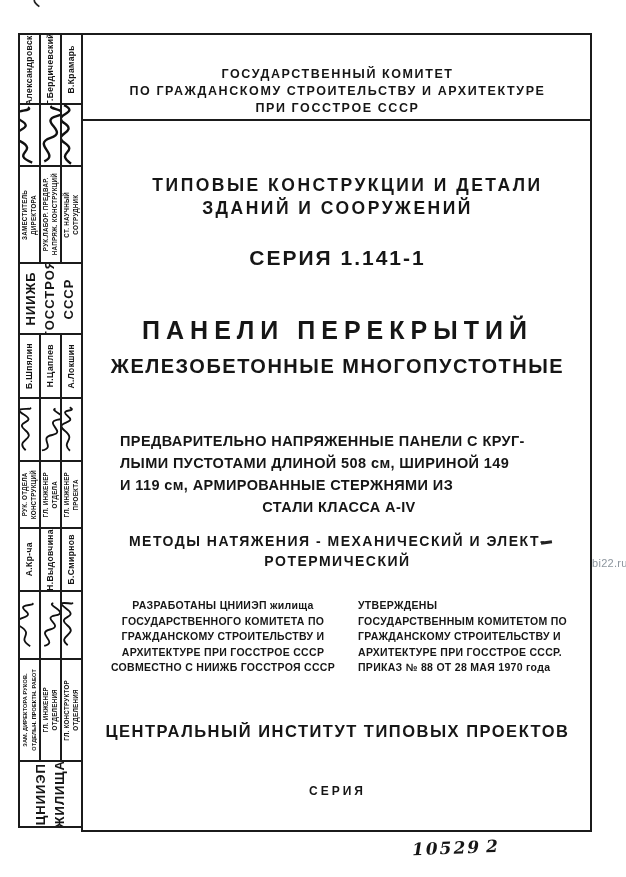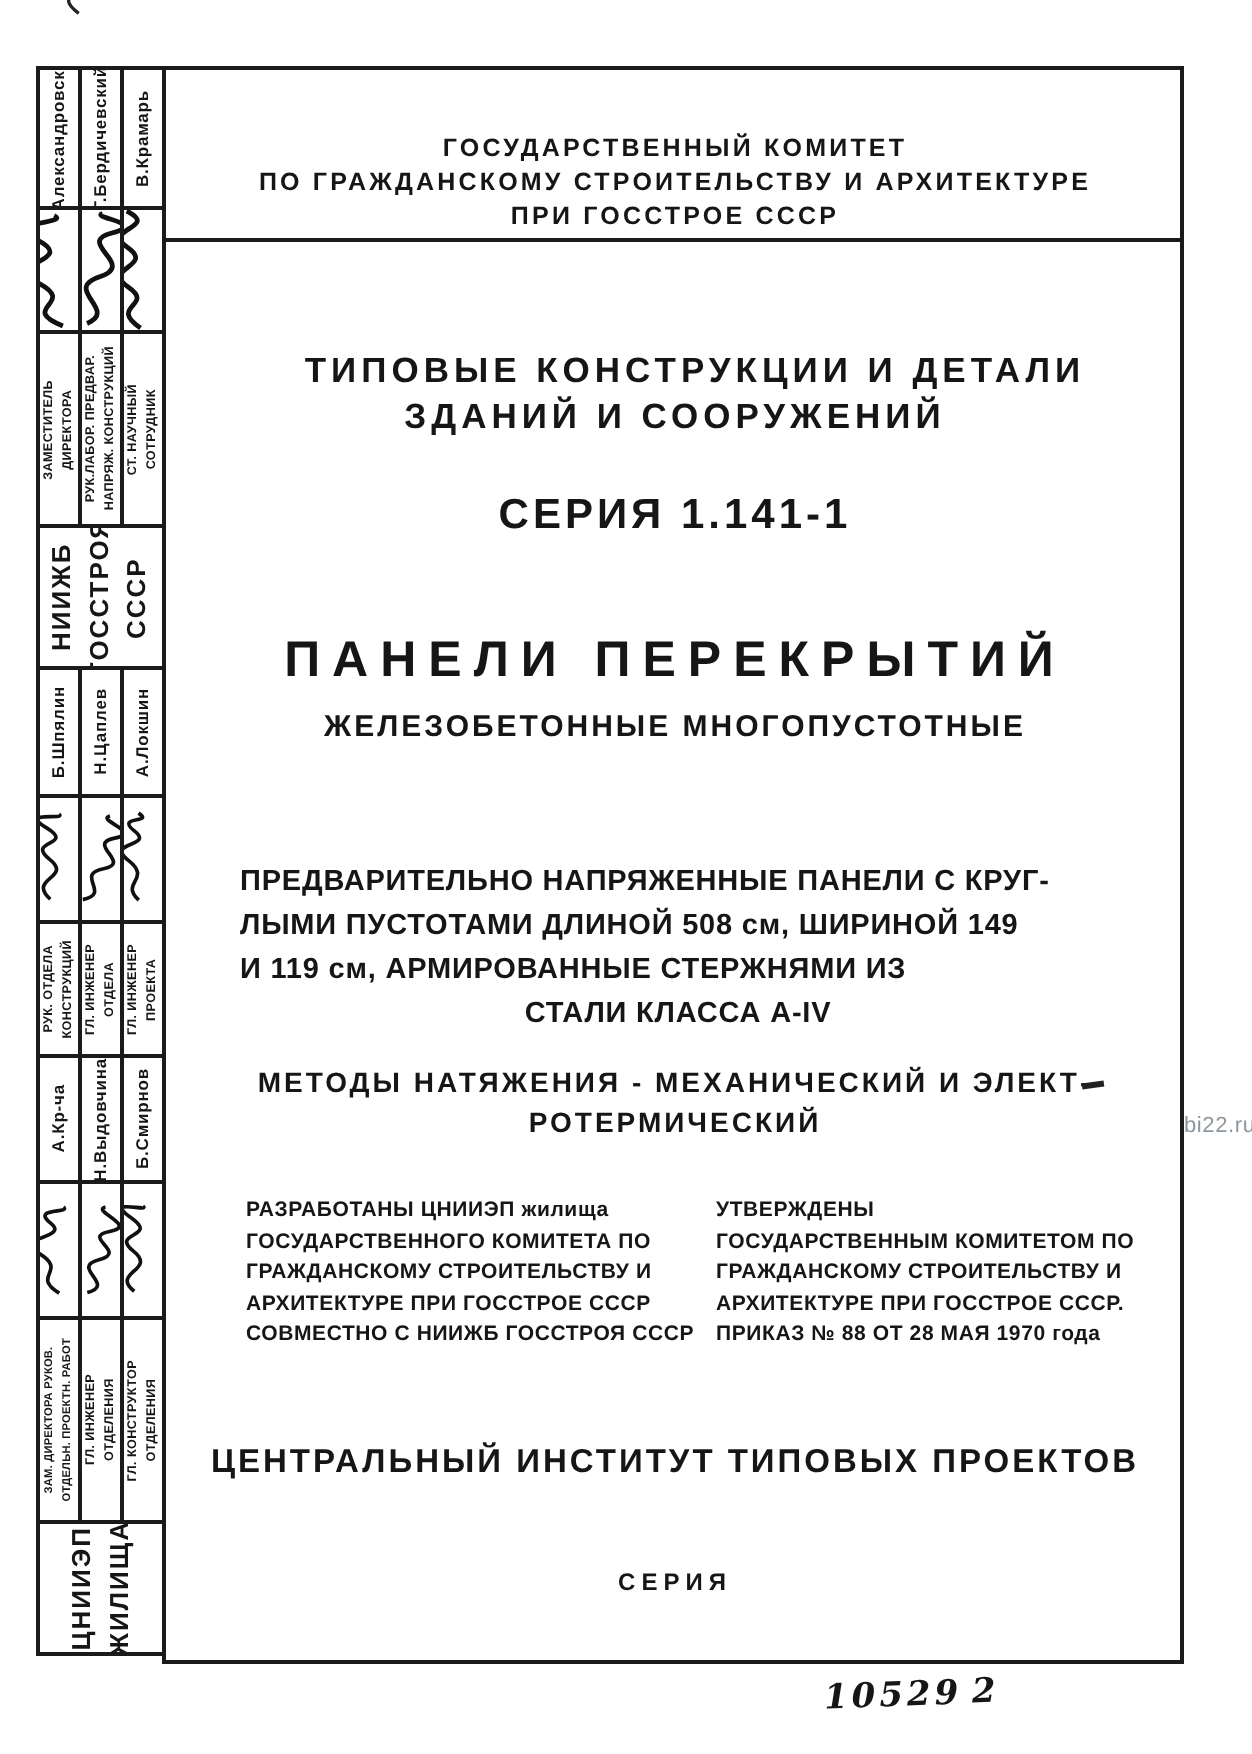--- a/index.html
+++ b/index.html
@@ -11,30 +11,30 @@
               border:2px solid #1b1b1b;box-sizing:border-box;}
   .header-sep{position:absolute;left:0;right:0;top:84px;border-top:2px solid #1b1b1b;}
 
   .main-content{position:absolute;left:83px;top:0;width:509px;height:877px;}
   .cline{position:absolute;left:0;width:100%;text-align:center;font-weight:700;}
 
   .hdr{font-size:12.5px;letter-spacing:1.6px;line-height:17px;}
   .h2{font-size:17.5px;letter-spacing:2.5px;line-height:22px;}
   .series{font-size:21px;letter-spacing:2px;}
   .t1{font-size:25px;letter-spacing:6px;}
-  .t2{font-size:15px;letter-spacing:1.5px;}
+  .t2{font-size:20px;letter-spacing:1.5px;}
   .issue{font-size:15px;letter-spacing:4px;}
   .para{position:absolute;left:17px;top:430px;width:478px;font-weight:700;
         font-size:14.5px;line-height:22px;letter-spacing:0.4px;}
   .para .pl{text-align:left;padding-left:20px;}
   .para .pc{text-align:center;}
   .methods{font-size:14px;letter-spacing:1.5px;line-height:20px;}
   .col{position:absolute;top:598px;width:234px;font-weight:700;
        font-size:10.5px;line-height:15.5px;letter-spacing:0.3px;}
-  .col-left{left:40px;}
+  .col-left{left:23px;text-align:center;}
   .col-right{left:275px;}
   .inst{font-size:16.5px;letter-spacing:1.5px;}
   .moscow{font-size:12px;letter-spacing:3px;}
 
   .handnum{position:absolute;font-family:"DejaVu Serif",serif;font-style:italic;
            font-weight:700;font-size:17px;letter-spacing:2px;transform:rotate(-2deg);}
   .watermark{position:absolute;left:592px;top:557px;font-size:11px;color:#8d969e;
              font-weight:400;letter-spacing:0.3px;z-index:5;}
 
   

